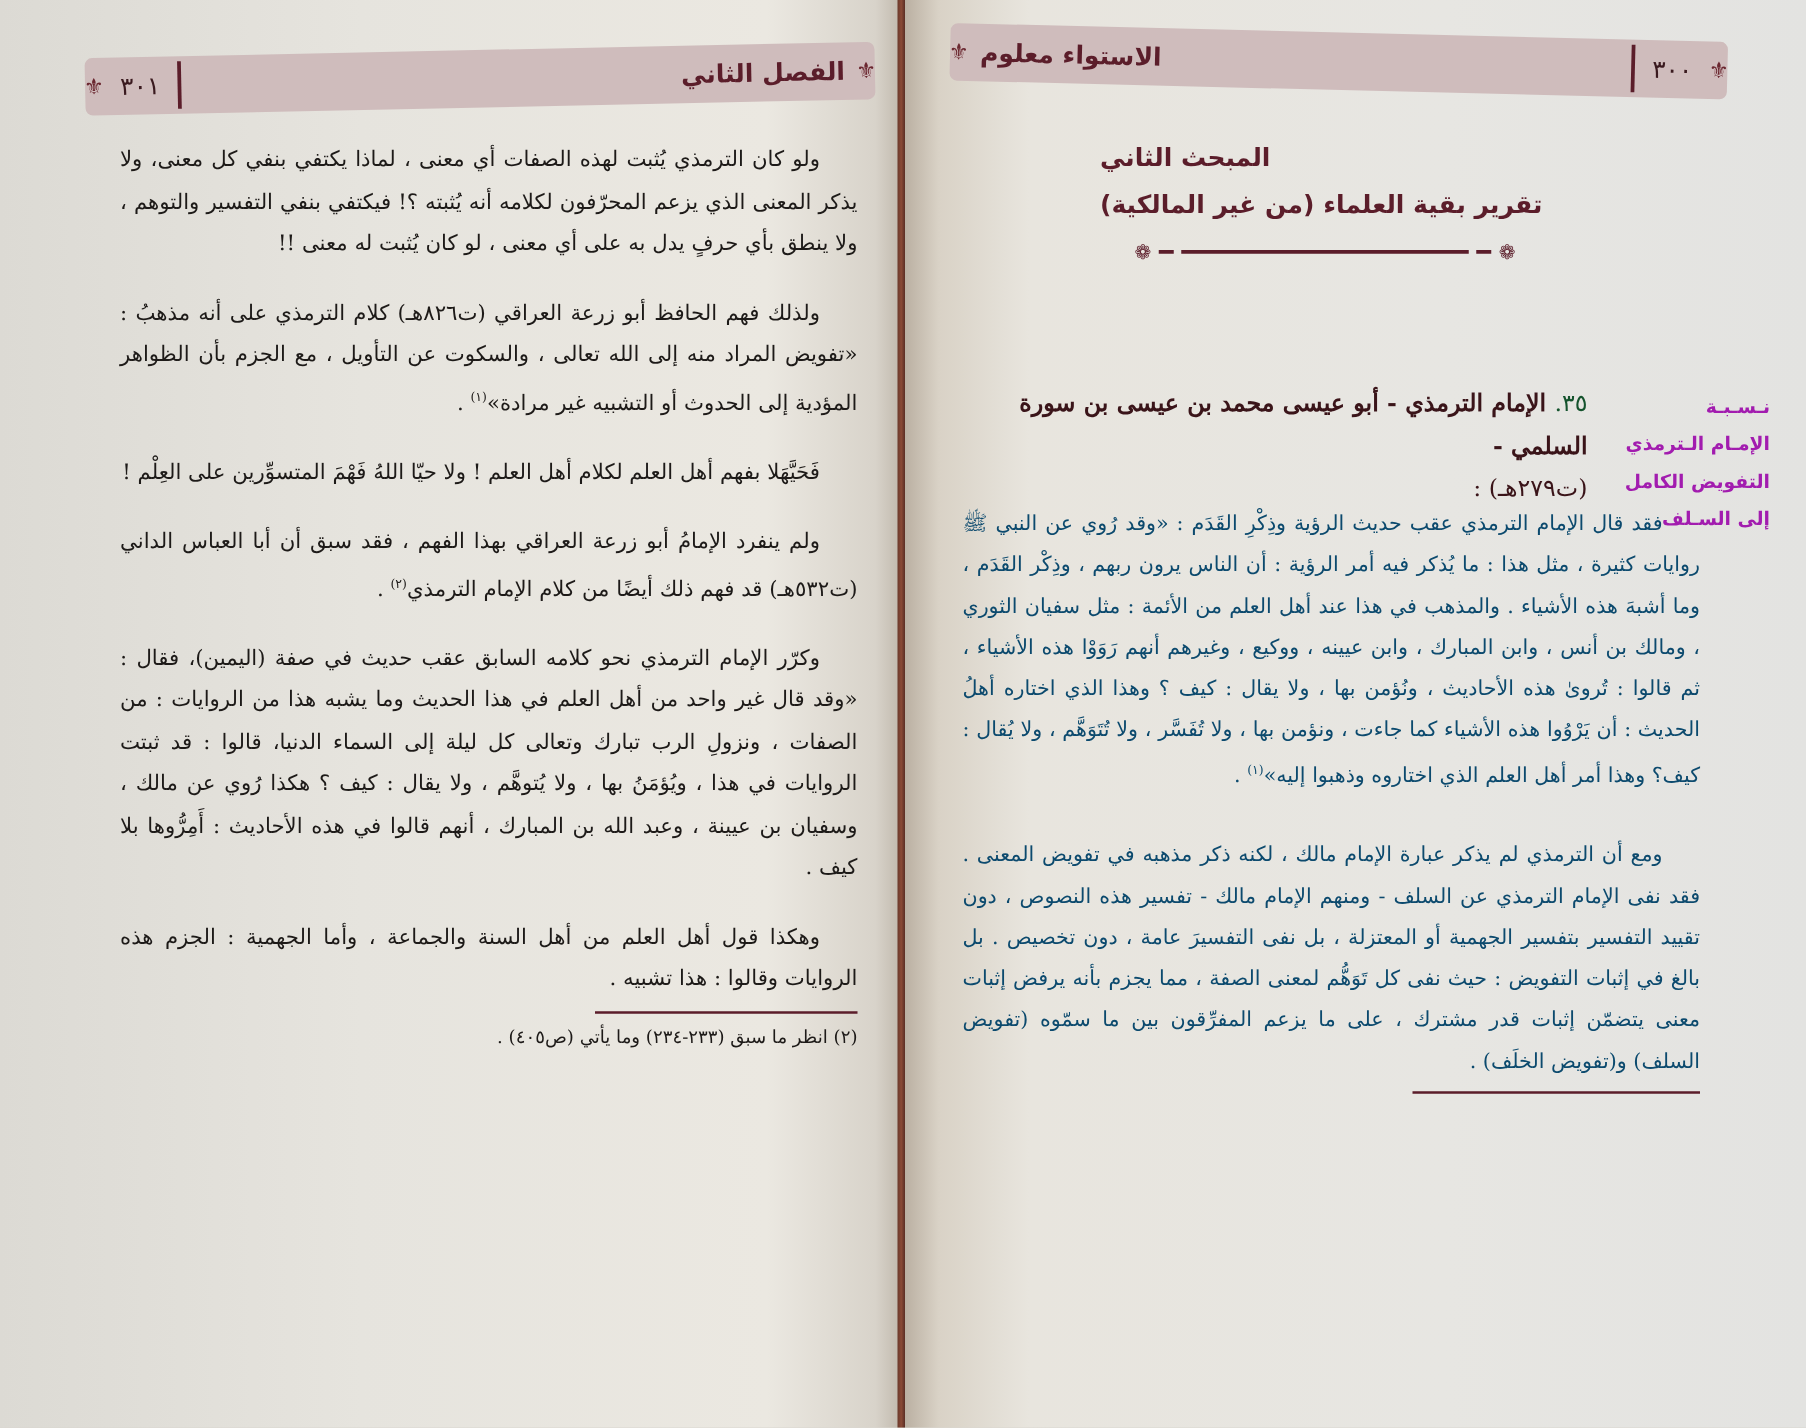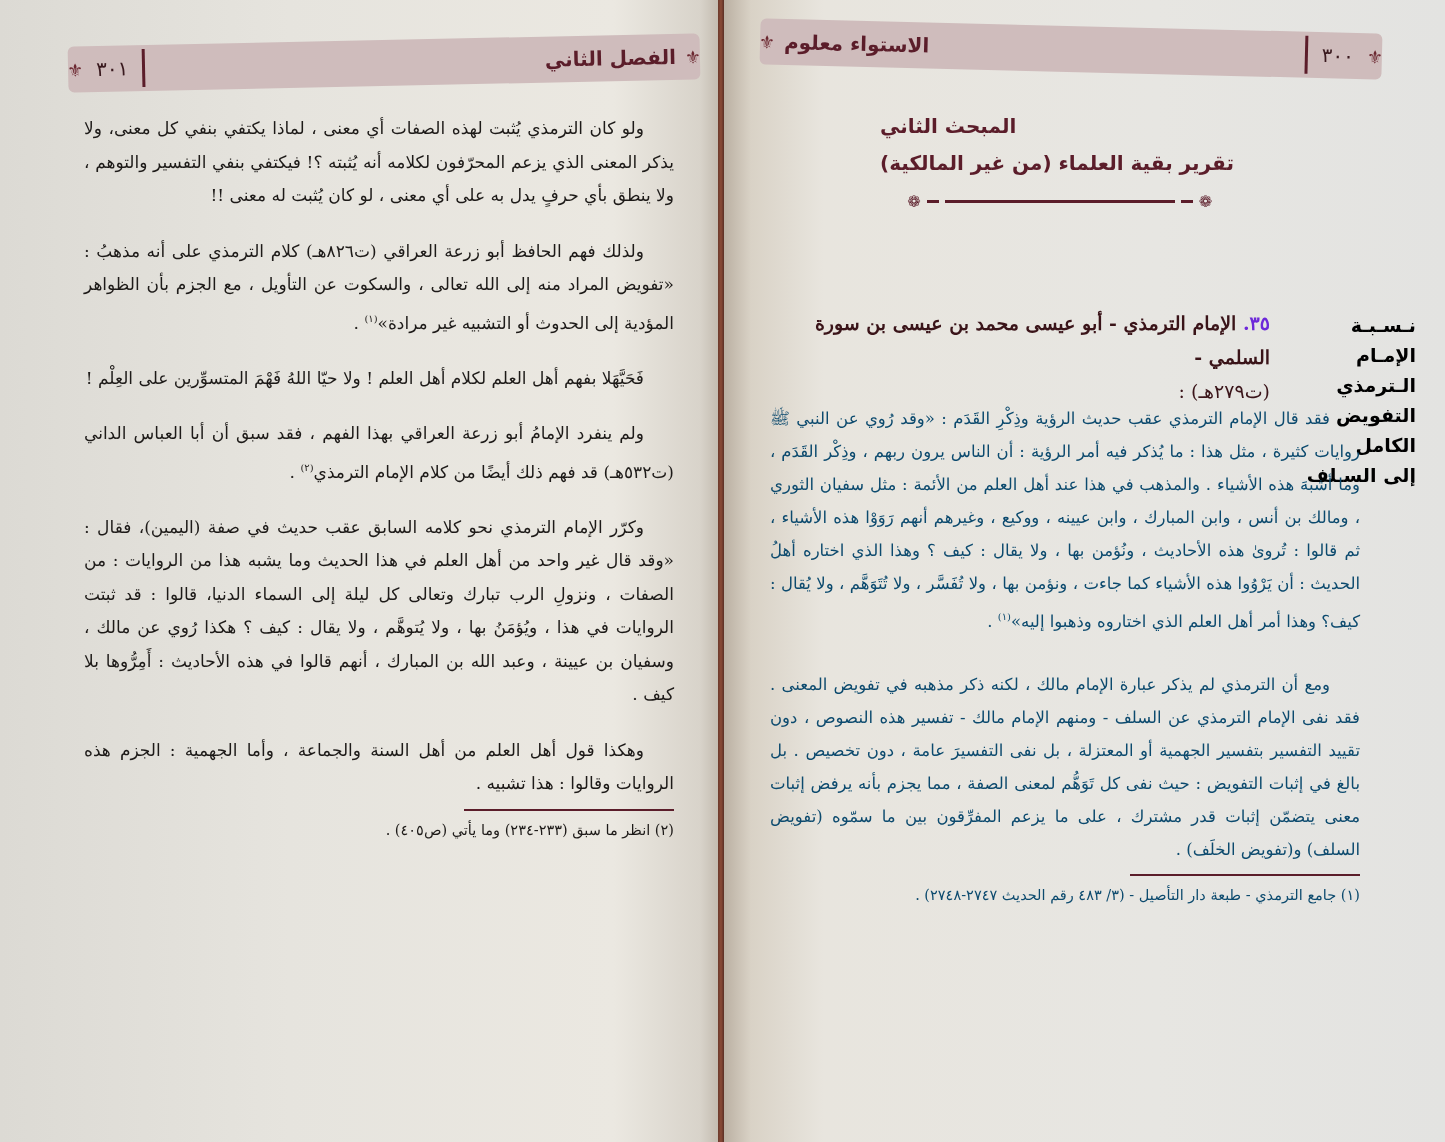--- a/index.html
+++ b/index.html
@@ -55,21 +55,21 @@
     font-family: "DejaVu Sans", sans-serif; font-size: 20px; color: #3a1a1f;
     padding: 0 14px;
   }
   .header .rule { width: 3px; height: 38px; background: #5b1d2a; }
 
   .text {
     position: absolute;
     font-size: 17px; line-height: 33.5px;
     text-align: justify;
   }
-  .page-left .text { left: 84px; top: 112px; width: 590px; }
+  .page-left .text { left: 96px; top: 112px; width: 590px; }
   p { margin: 0; }
   .indent { text-indent: 30px; }
   .gap { height: 22px; }
   sup { font-size: 10px; }
 
   .fn-rule {
     height: 2px; background: #5b1d2a; width: 210px; margin: 8px 0 6px auto;
   }
   .footnote { font-size: 14.5px; line-height: 26px; }
 
@@ -84,26 +84,26 @@
   .section-heading .divider {
     display: flex; align-items: center; justify-content: center; gap: 6px; margin-top: 10px;
   }
   .section-heading .divider .line { height: 3px; background: #5b1d2a; }
   .section-heading .divider .flower { font-size: 16px; color: #5b1d2a; }
 
   .entry-title {
     position: absolute; left: 770px; top: 306px; width: 500px;
     font-size: 19px; line-height: 34px; font-weight: bold; color: #3a1419;
   }
-  .entry-title .num { font-weight: bold; color: #6d28d9; }
+  .entry-title .num { font-weight: normal; color: #14532d; }
 
   .margin-note {
     position: absolute; left: 1296px; top: 310px; width: 120px;
-    font-family: "DejaVu Sans", sans-serif; font-weight: bold; color: #000000;
-    font-size: 19px; line-height: 30px; text-align: right;
+    font-family: "DejaVu Sans", sans-serif; font-weight: bold; color: #a21caf;
+    font-size: 15px; line-height: 30px; text-align: right;
   }
 </style>
 </head>
 <body>
 
 <div class="book">
 
   <div class="page page-left">
     <div class="header" style="direction:ltr;">
       <span class="ornament">⚜</span>
@@ -175,17 +175,13 @@
   <div>الإمـام الـترمذي</div>
   <div>التفويض الكامل</div>
   <div>إلى السـلف</div>
 </div>
 
 <div class="text" style="position:absolute;left:770px;top:402px;width:590px;direction:rtl;font-size:16.5px;line-height:33px;text-align:justify;color:#0c4a6e;">
   <p class="indent"><span>فقد قال الإمام الترمذي عقب حديث الرؤية وذِكْرِ القَدَم : «وقد رُوي عن النبي ﷺ روايات كثيرة ، مثل هذا : ما يُذكر فيه أمر الرؤية : أن الناس يرون ربهم ، وذِكْر القَدَم ، وما أشبهَ هذه الأشياء . والمذهب في هذا عند أهل العلم من الأئمة : مثل سفيان الثوري ، ومالك بن أنس ، وابن المبارك ، وابن عيينه ، ووكيع ، وغيرهم أنهم رَوَوْا هذه الأشياء ، ثم قالوا : تُروىٰ هذه الأحاديث ، ونُؤمن بها ، ولا يقال : كيف ؟ وهذا الذي اختاره أهلُ الحديث : أن يَرْوُوا هذه الأشياء كما جاءت ، ونؤمن بها ، ولا تُفَسَّر ، ولا تُتَوَهَّم ، ولا يُقال : كيف؟ وهذا أمر أهل العلم الذي اختاروه وذهبوا إليه»</span><sup>(١)</sup> .</p>
   <div style="height:30px;"></div>
   <p class="indent">ومع أن الترمذي لم يذكر عبارة الإمام مالك ، لكنه ذكر مذهبه في تفويض المعنى . فقد نفى الإمام الترمذي عن السلف - ومنهم الإمام مالك - تفسير هذه النصوص ، دون تقييد التفسير بتفسير الجهمية أو المعتزلة ، بل نفى التفسيرَ عامة ، دون تخصيص . بل بالغ في إثبات التفويض : حيث نفى كل تَوَهُّم لمعنى الصفة ، مما يجزم بأنه يرفض إثبات معنى يتضمّن إثبات قدر مشترك ، على ما يزعم المفرِّقون بين ما سمّوه (تفويض السلف) و(تفويض الخلَف) .</p>
   <div class="fn-rule" style="width:230px;"></div>
-  <div class="footnote">
-    <span>(١)</span>
-    <span>جامع الترمذي - طبعة دار التأصيل - (٣/ ٤٨٣ رقم الحديث ٢٧٤٧-٢٧٤٨) .</span>
-  </div>
 </div>
 
 </body></html>

